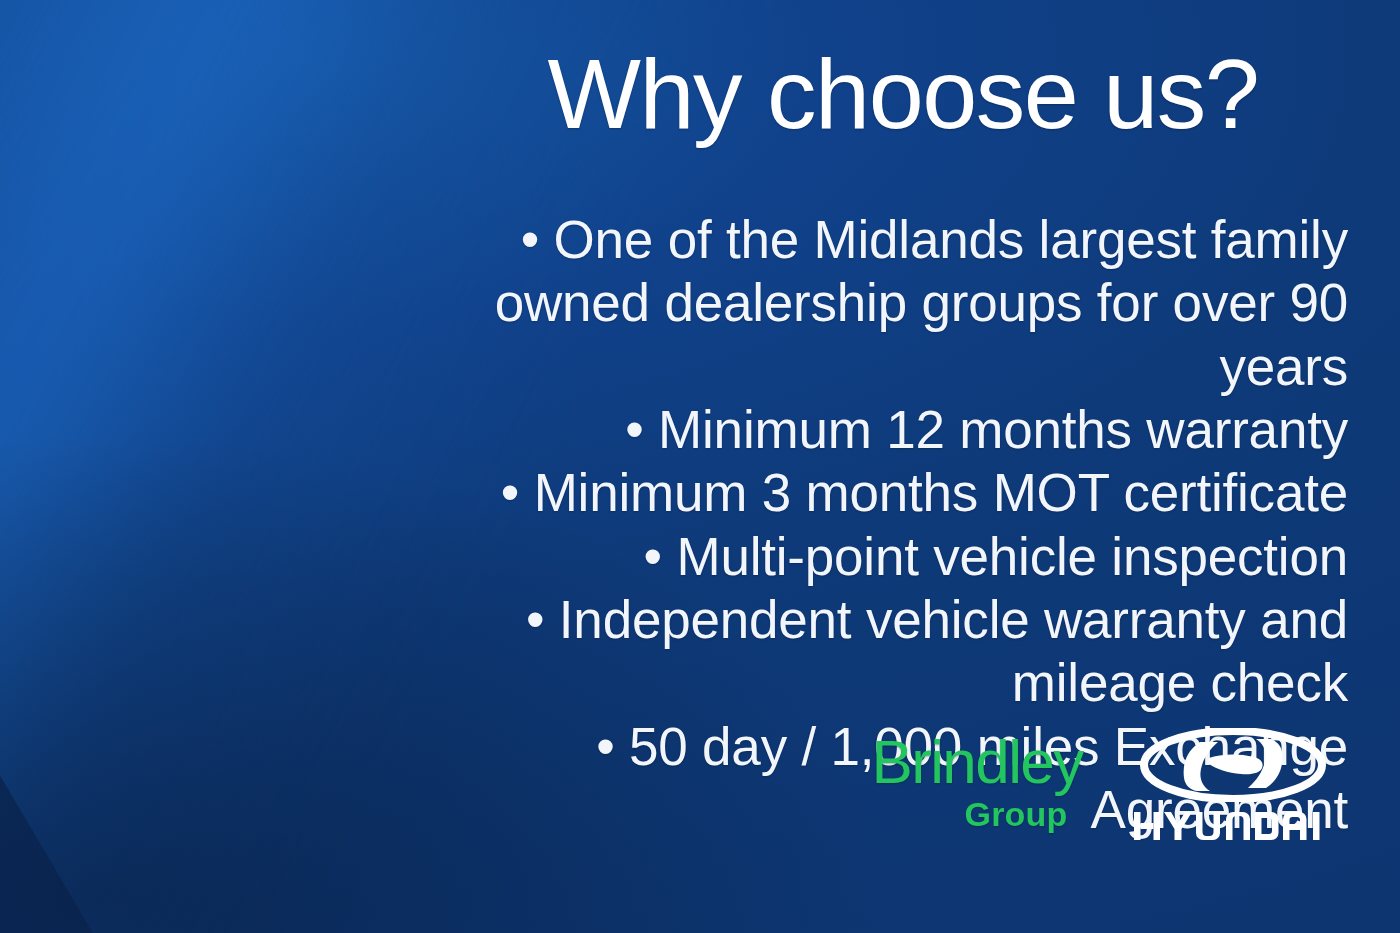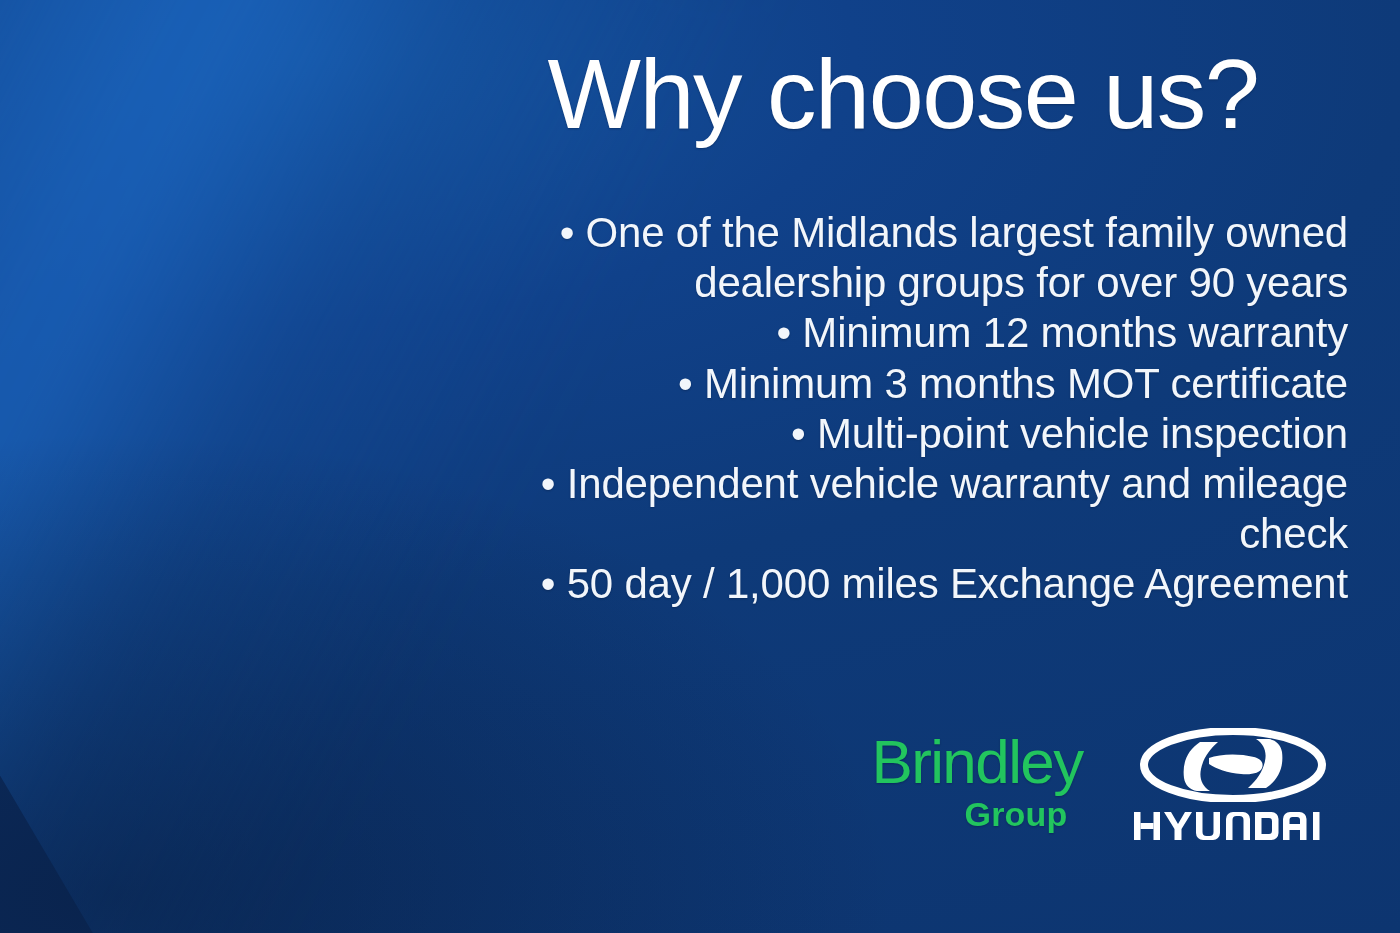--- a/index.html
+++ b/index.html
@@ -100,21 +100,21 @@
     text-shadow:0 1px 2px rgba(4,18,44,0.35);
   }
 
   .bullets {
     position:absolute;
     right:18px; top:208px;
     width:100%;
     list-style:none;
     text-align:right;
     color:#f2f6fb;
-    font-size:42px;
+    font-size:53px;
     font-weight:300;
     line-height:1.195;
     letter-spacing:-0.2px;
     text-shadow:0 1px 2px rgba(4,18,44,0.30);
   }
   .bullets li { margin:0; }
 
   
   .logos {
     position:absolute;

